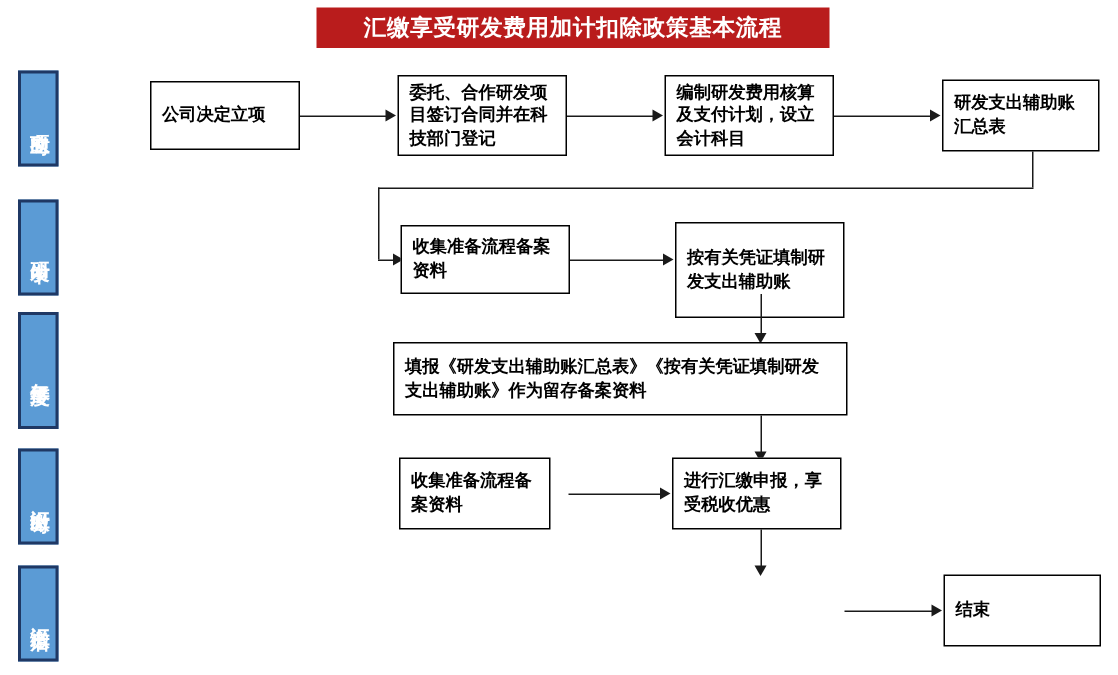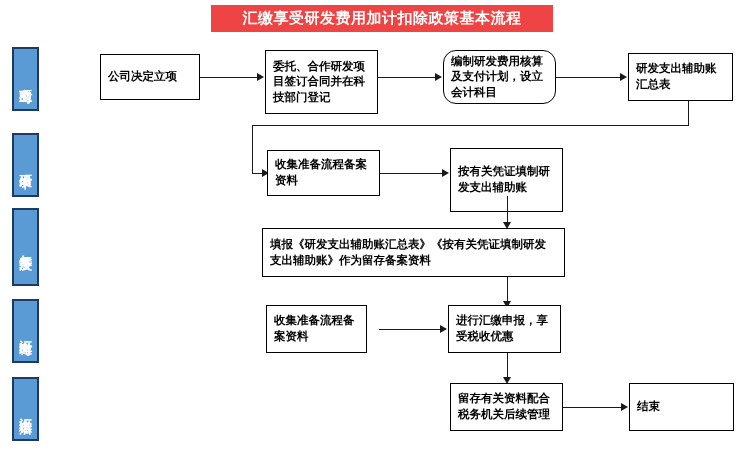--- a/index.html
+++ b/index.html
@@ -18,21 +18,21 @@
     overflow: hidden;
   }
 
   
   .title-bar {
     position: absolute;
     left: 211px;
     top: 5px;
     width: 342px;
     height: 27px;
-    background: #ef4444;
+    background: #b91c1c;
     display: flex;
     align-items: center;
     justify-content: center;
   }
   .title-bar .title-text {
     color: #ffffff;
     font-size: 15px;
     font-weight: bold;
     letter-spacing: 0.5px;
     white-space: nowrap;
@@ -128,25 +128,25 @@
     <span class="stage-text">汇缴时</span>
   </div>
   <div class="stage" style="left:12px; top:377px; height:64px;">
     <span class="stage-text">汇缴后</span>
   </div>
 
   <div class="node center" style="left:100px; top:54px; width:100px; height:46px;">
     <span class="node-text">公司决定立项</span>
   </div>
 
-  <div class="node" style="left:265px; top:50px; width:113px; height:64px;">
+  <div class="node" style="left:265px; top:50px; width:113px; height:54px;">
     <span class="node-text">委托、合作研发项目签订合同并在科技部门登记</span>
   </div>
 
-  <div class="node" style="left:443px; top:50px; width:113px; height:54px;border-radius:13px;">
+  <div class="node" style="left:443px; top:50px; width:113px; height:54px;">
     <span class="node-text">编制研发费用核算及支付计划，设立会计科目</span>
   </div>
 
   <div class="node" style="left:628px; top:53px; width:105px; height:48px;">
     <span class="node-text">研发支出辅助账汇总表</span>
   </div>
 
   <div class="line-h" style="left:200px; top:77px; width:58px;"></div>
   <div class="arrow-r" style="left:257px; top:73px;"></div>
 
@@ -190,23 +190,20 @@
   <div class="node" style="left:448px; top:305px; width:113px; height:48px;justify-content:flex-end;">
     <span class="node-text">进行汇缴申报，享受税收优惠</span>
   </div>
 
   <div class="line-h" style="left:379px; top:329px; width:62px;"></div>
   <div class="arrow-r" style="left:440px; top:325px;"></div>
 
   <div class="line-v" style="left:507px; top:353px; height:26px;"></div>
   <div class="arrow-d" style="left:503px; top:377px;"></div>
 
-  <div class="node" style="left:450px; top:383px; width:113px; height:48px;">
-    <span class="node-text">留存有关资料配合税务机关后续管理</span>
-  </div>
 
   <div class="node center" style="left:629px; top:383px; width:105px; height:48px;">
     <span class="node-text">结束</span>
   </div>
 
   <div class="line-h" style="left:563px; top:407px; width:59px;"></div>
   <div class="arrow-r" style="left:621px; top:403px;"></div>
 
 </div>
 

